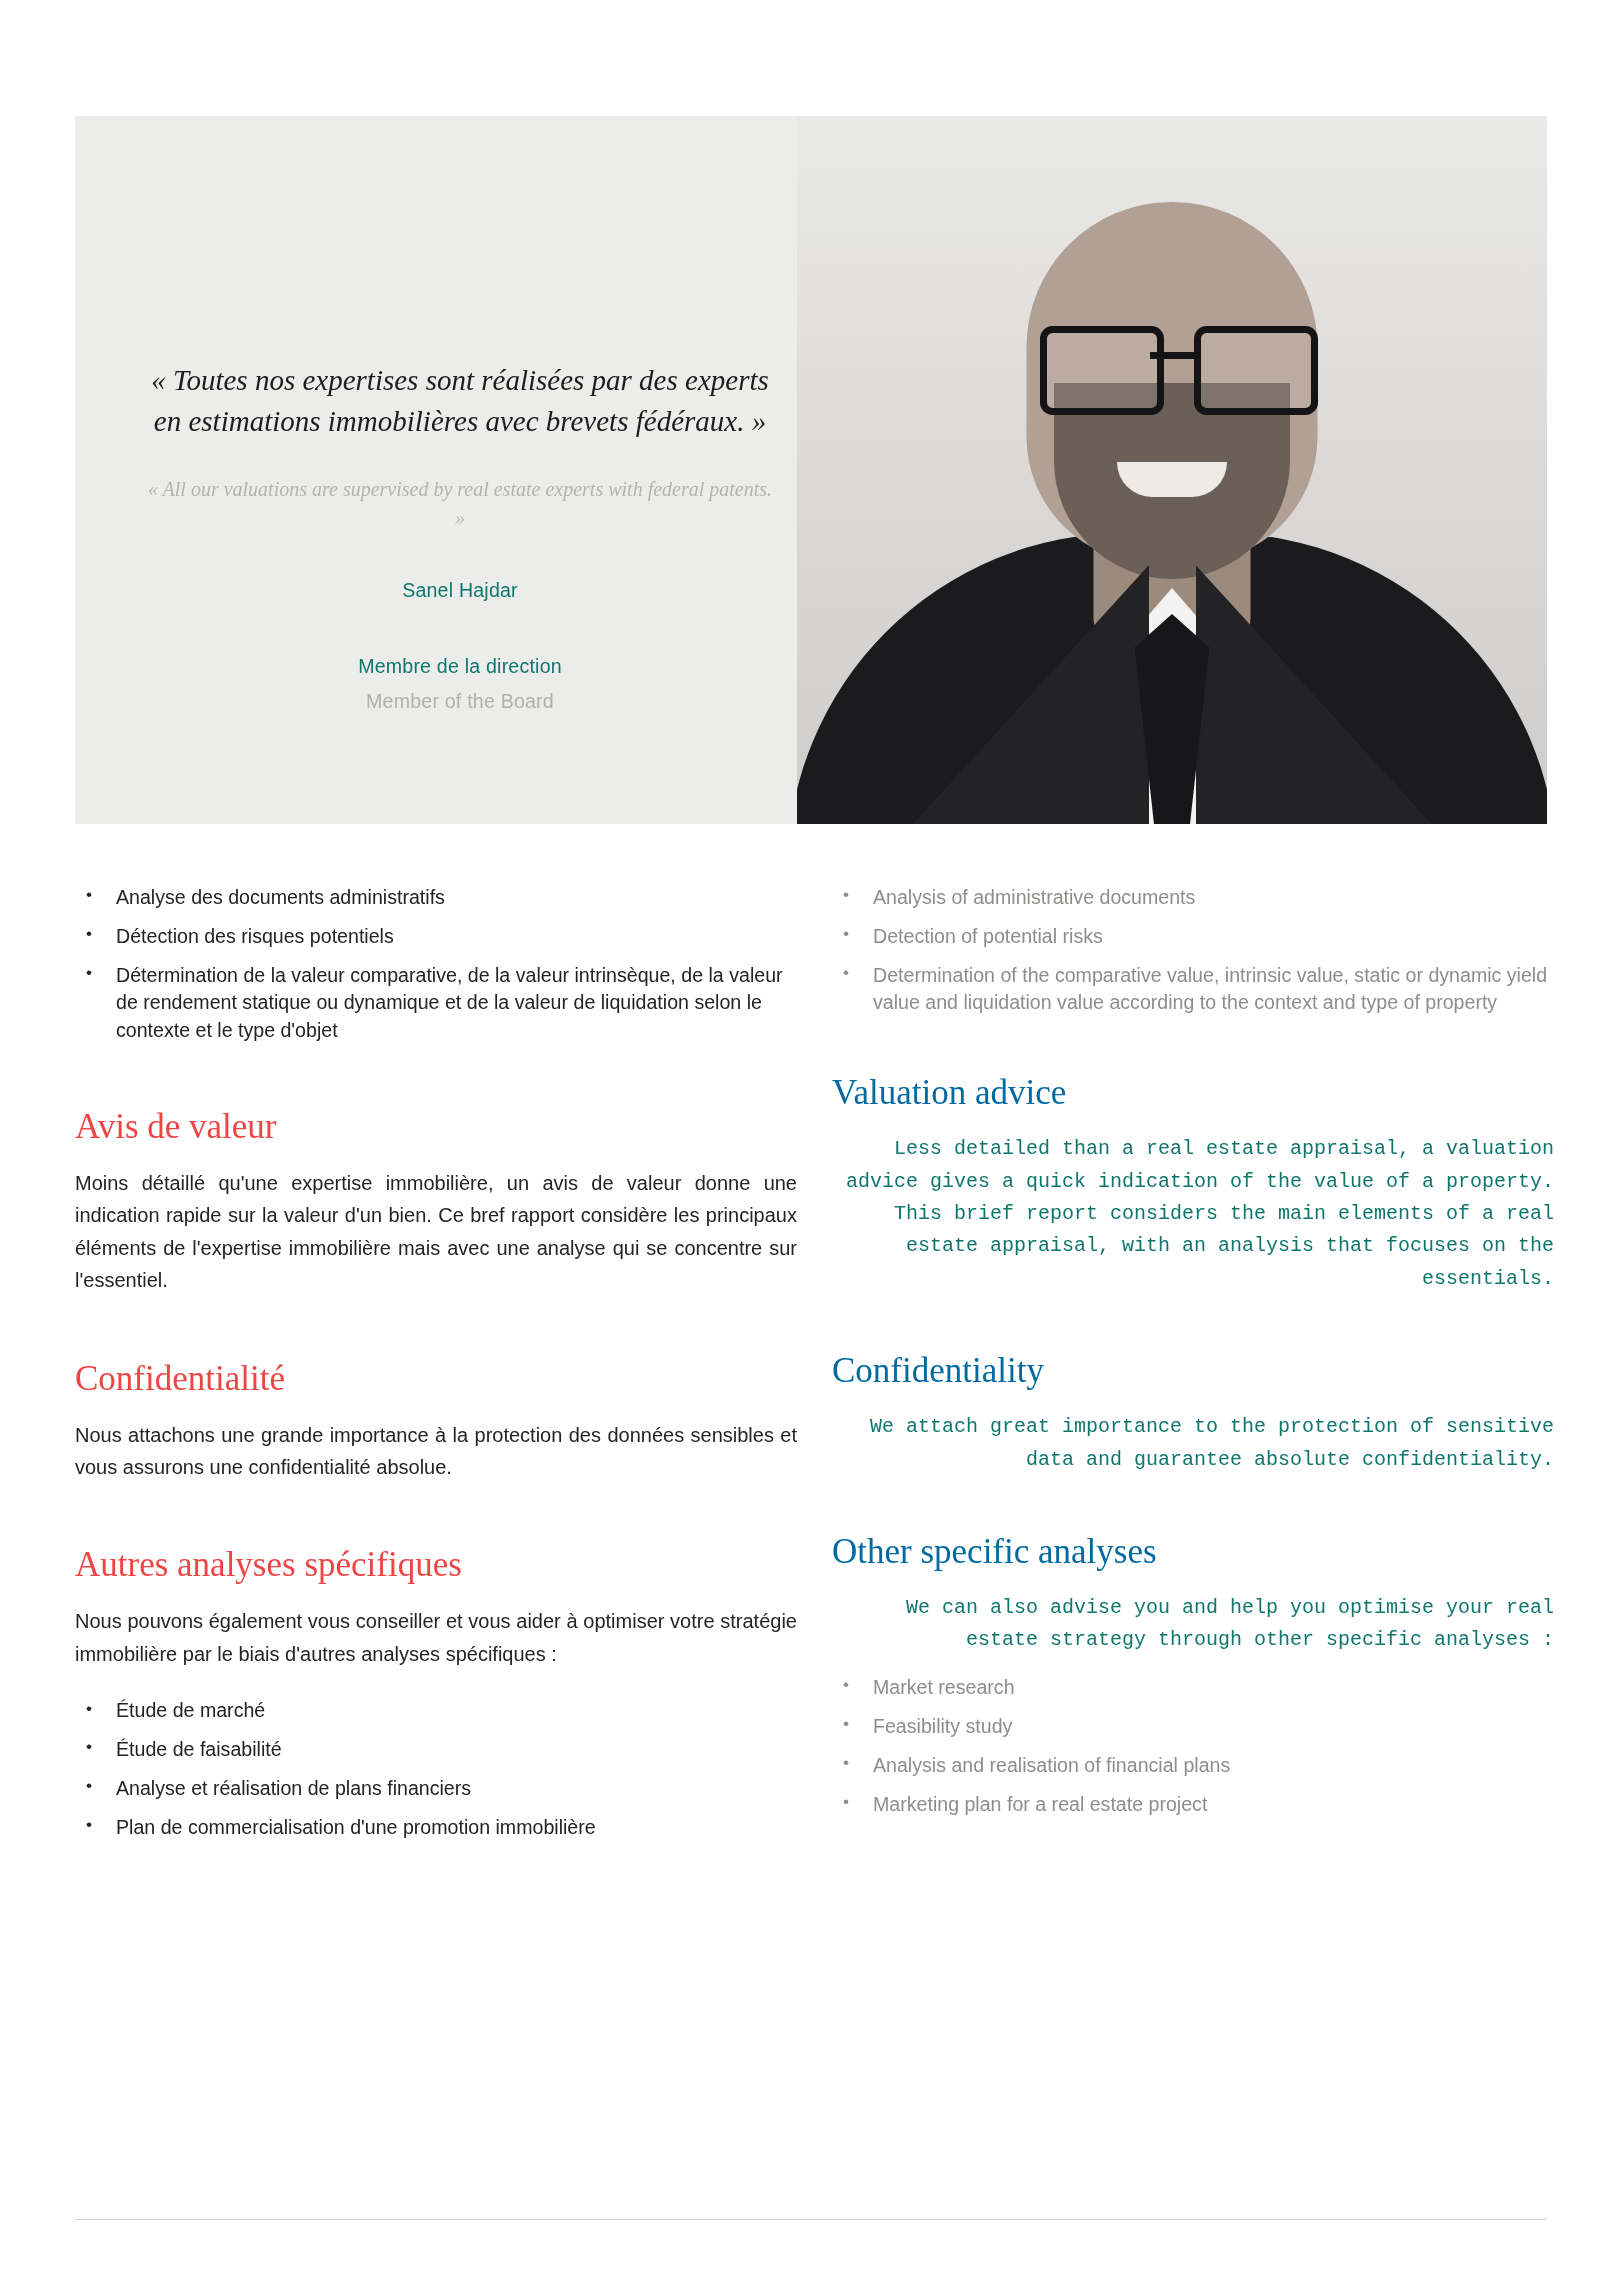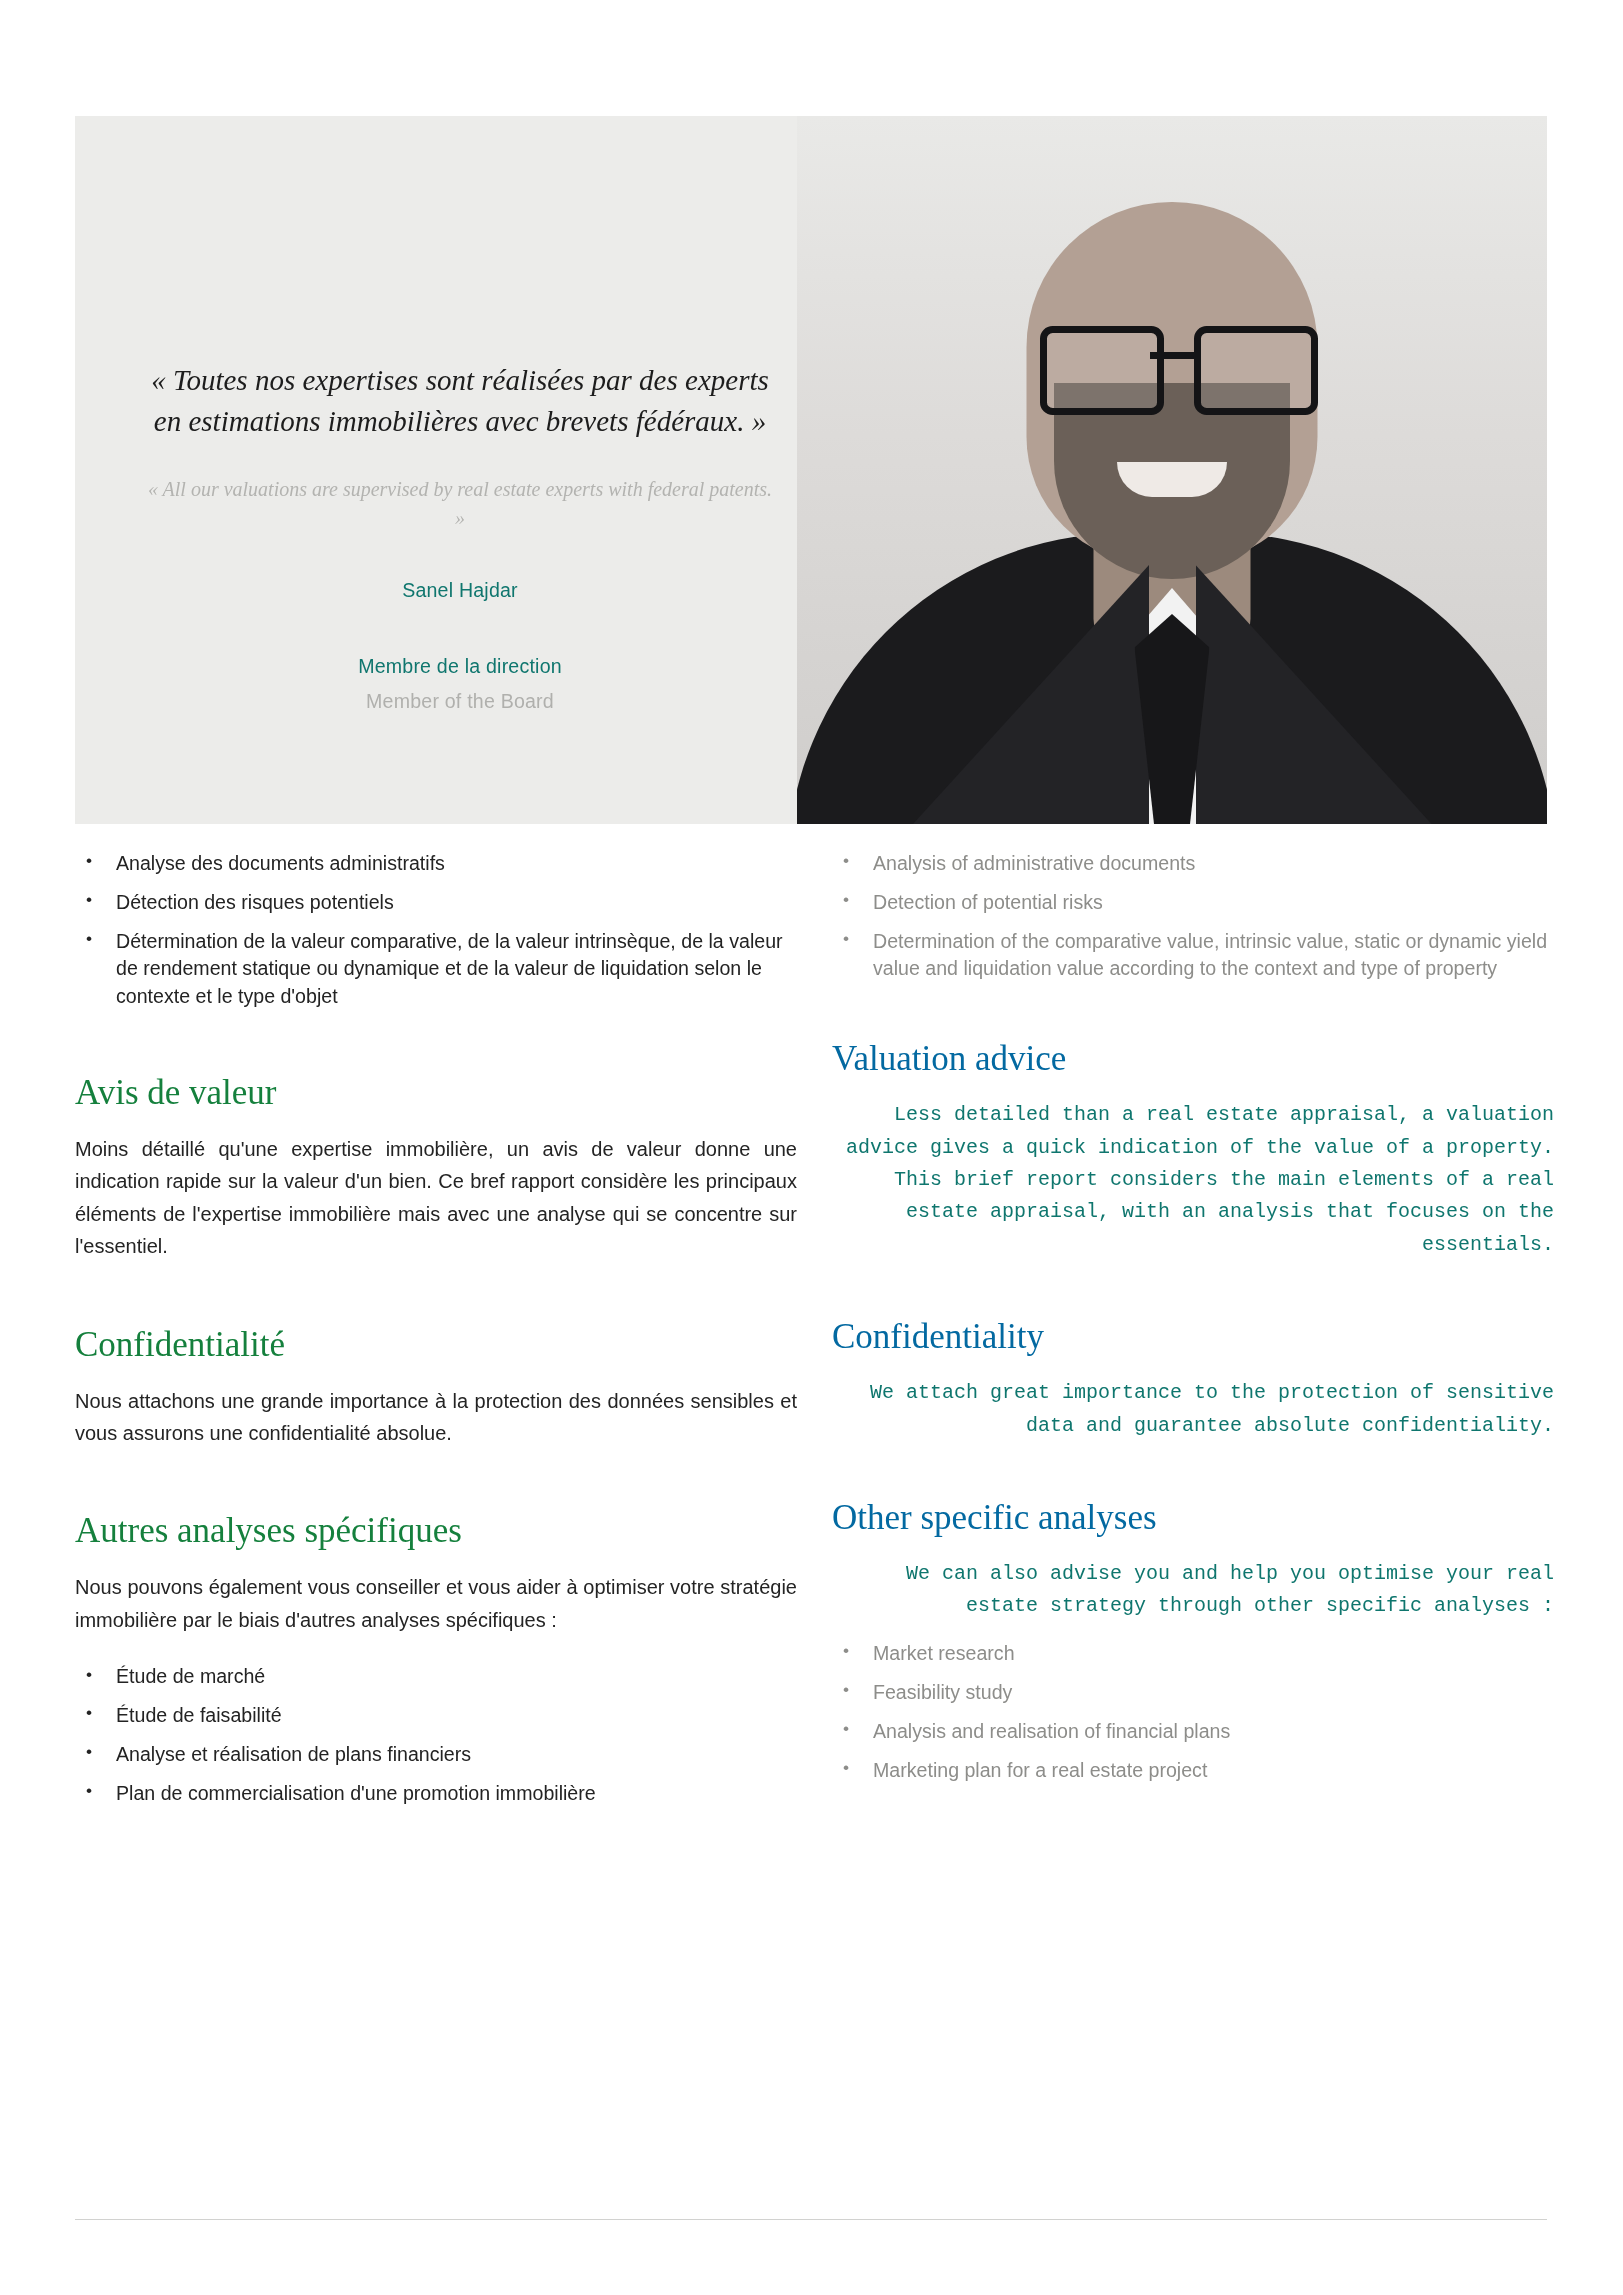--- a/index.html
+++ b/index.html
@@ -198,21 +198,21 @@
     margin-left: -22px;
     top: 236px;
     width: 44px;
     height: 7px;
     background: #141416;
   }
 
   
   .col {
     position: absolute;
-    top: 850px;
+    top: 884px;
     width: 722px;
   }
   .col-left  { left: 75px; }
   .col-right { left: 832px; }
 
   ul.bullets {
     list-style: none;
     margin: 0;
     padding: 0;
   }
@@ -236,21 +236,21 @@
 
   .tight li { margin-bottom: 4.7px; }
 
   h2 {
     font-family: "Liberation Serif", serif;
     font-weight: normal;
     font-size: 35px;
     line-height: 1.2;
     margin: 0 0 19px 0;
   }
-  .col-left h2 { color: #15803d; margin-top: 61px; }
+  .col-left h2 { color: #ef4444; margin-top: 61px; }
   .col-right h2 { color: #0369a1; margin-top: 55px; }
 
   p.body {
     font-size: 20px;
     line-height: 1.62;
     margin: 0;
     text-align: justify;
   }
   .col-left p.body { color: #242424; }
   .col-right p.body { color: #0f766e; text-align: right; font-family: Liberation Mono, monospace; }

